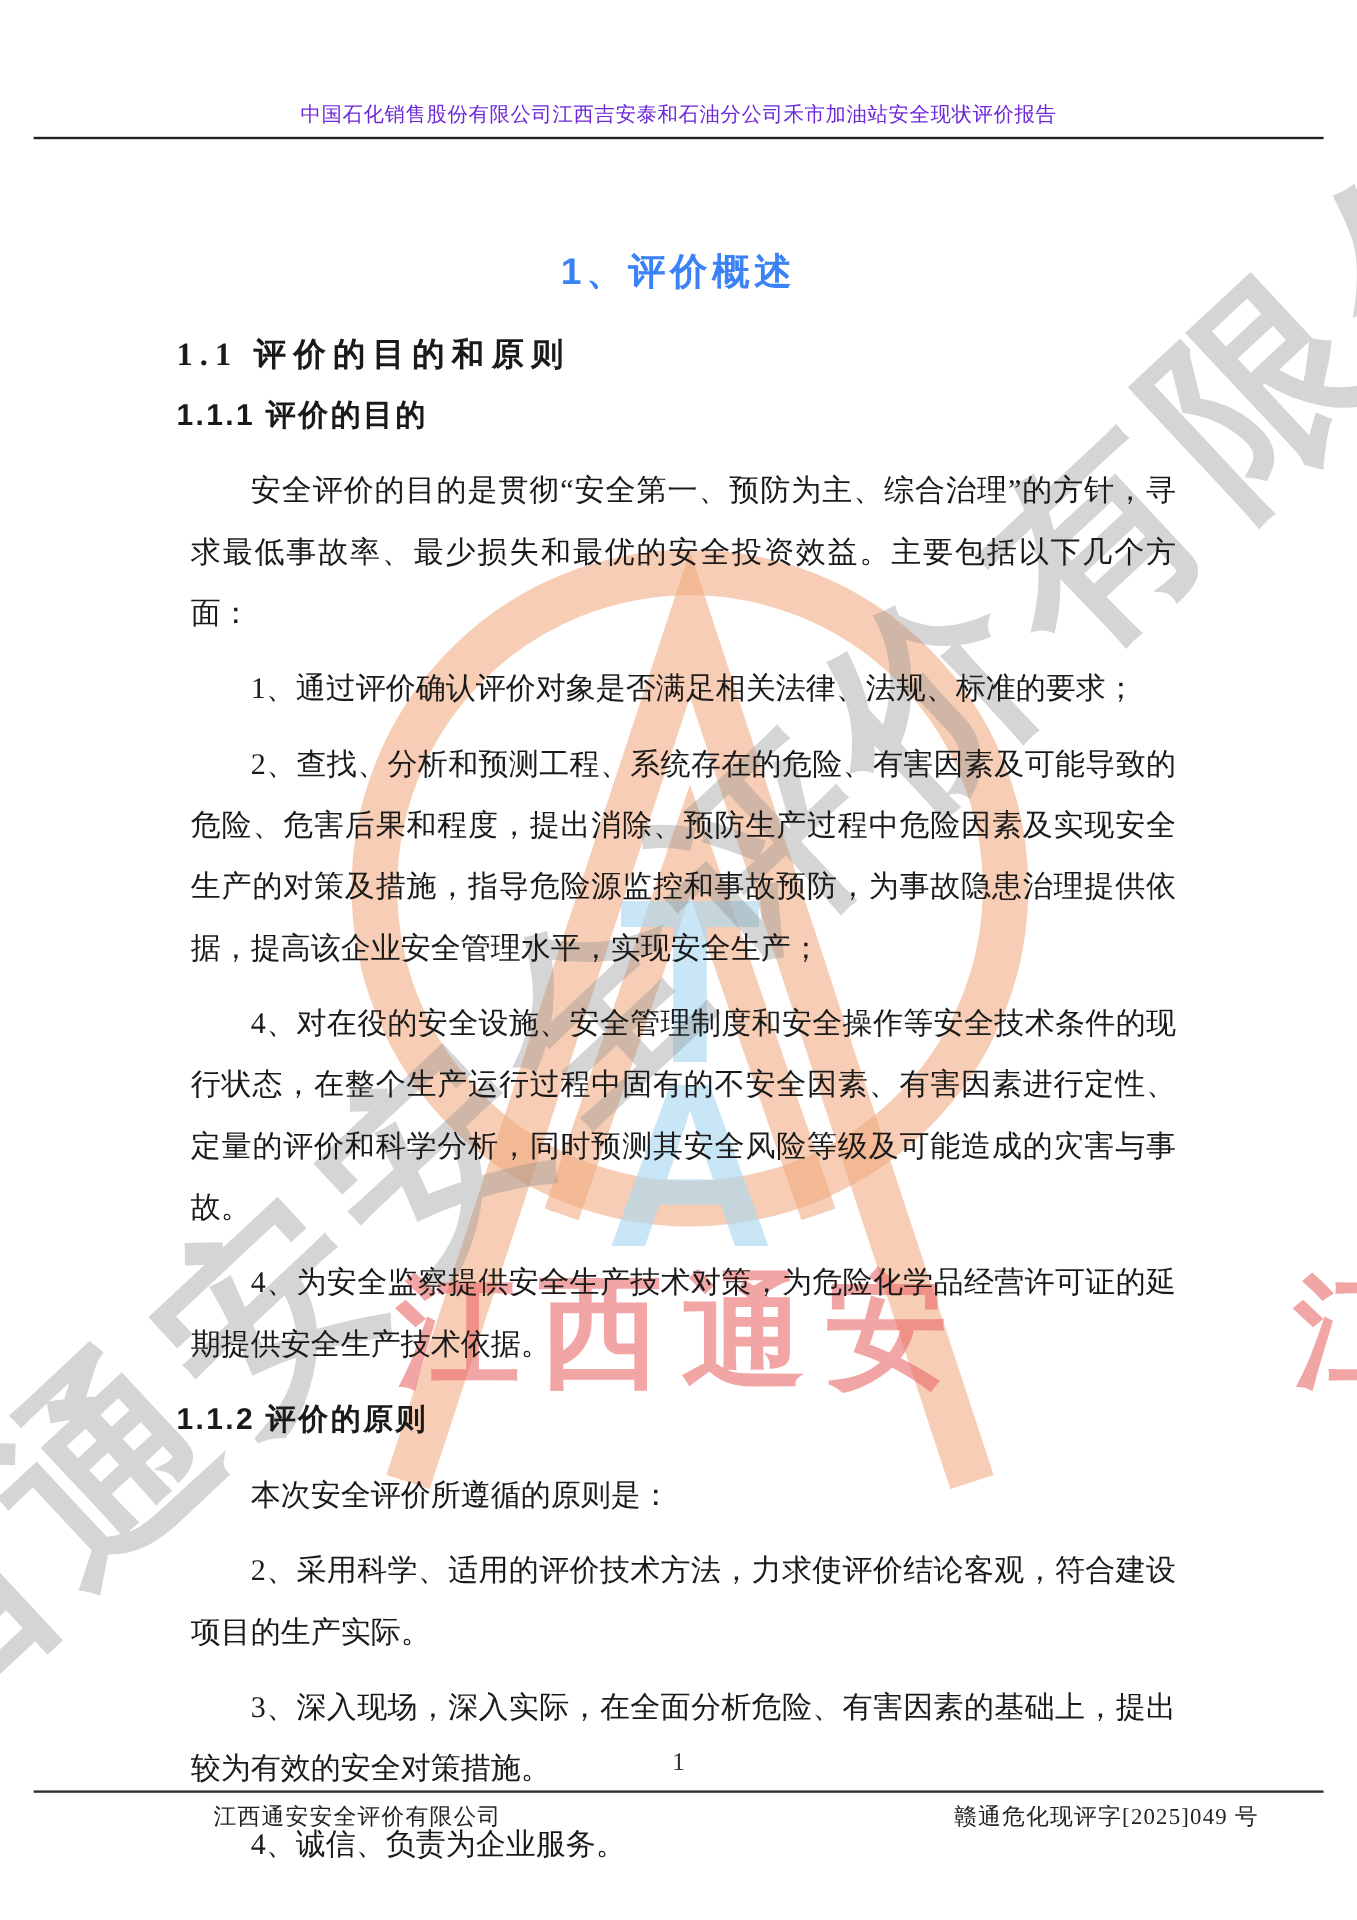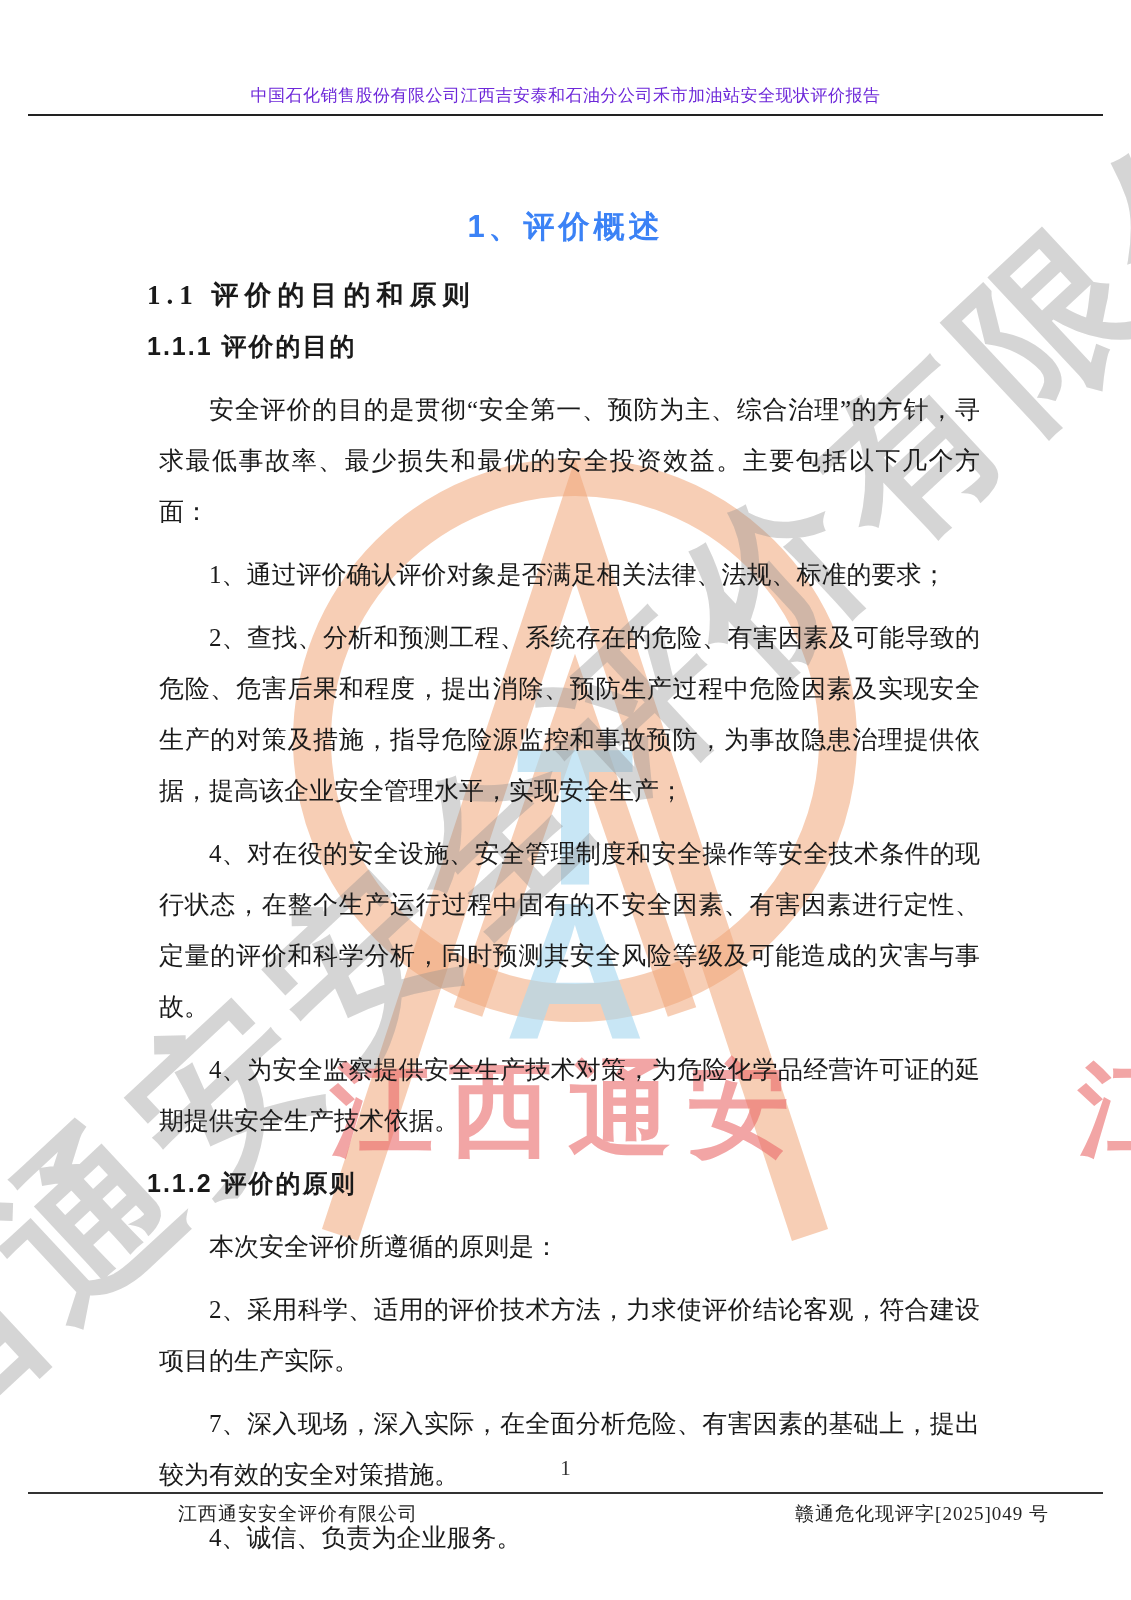--- a/index.html
+++ b/index.html
@@ -99,21 +99,21 @@
     <h2>1.1 评价的目的和原则</h2>
     <h3>1.1.1 评价的目的</h3>
     <p>安全评价的目的是贯彻“安全第一、预防为主、综合治理”的方针，寻求最低事故率、最少损失和最优的安全投资效益。主要包括以下几个方面：</p>
     <p>1、通过评价确认评价对象是否满足相关法律、法规、标准的要求；</p>
     <p>2、查找、分析和预测工程、系统存在的危险、有害因素及可能导致的危险、危害后果和程度，提出消除、预防生产过程中危险因素及实现安全生产的对策及措施，指导危险源监控和事故预防，为事故隐患治理提供依据，提高该企业安全管理水平，实现安全生产；</p>
     <p>4、对在役的安全设施、安全管理制度和安全操作等安全技术条件的现行状态，在整个生产运行过程中固有的不安全因素、有害因素进行定性、定量的评价和科学分析，同时预测其安全风险等级及可能造成的灾害与事故。</p>
     <p>4、为安全监察提供安全生产技术对策，为危险化学品经营许可证的延期提供安全生产技术依据。</p>
     <h3>1.1.2 评价的原则</h3>
     <p>本次安全评价所遵循的原则是：</p>
     <p>2、采用科学、适用的评价技术方法，力求使评价结论客观，符合建设项目的生产实际。</p>
-    <p>7、深入现场，深入实际，在全面分析危险、有害因素的基础上，提出较为有效的安全对策措施。</p>
+    <p>3、深入现场，深入实际，在全面分析危险、有害因素的基础上，提出较为有效的安全对策措施。</p>
     <p>4、诚信、负责为企业服务。</p>
   </div>
 
   <div class="ftr">
     <div class="page-num">1</div>
     <div class="ftr-rule"></div>
     <div class="ftr-left">江西通安安全评价有限公司</div>
     <div class="ftr-right">赣通危化现评字[2025]049 号</div>
   </div>
 

